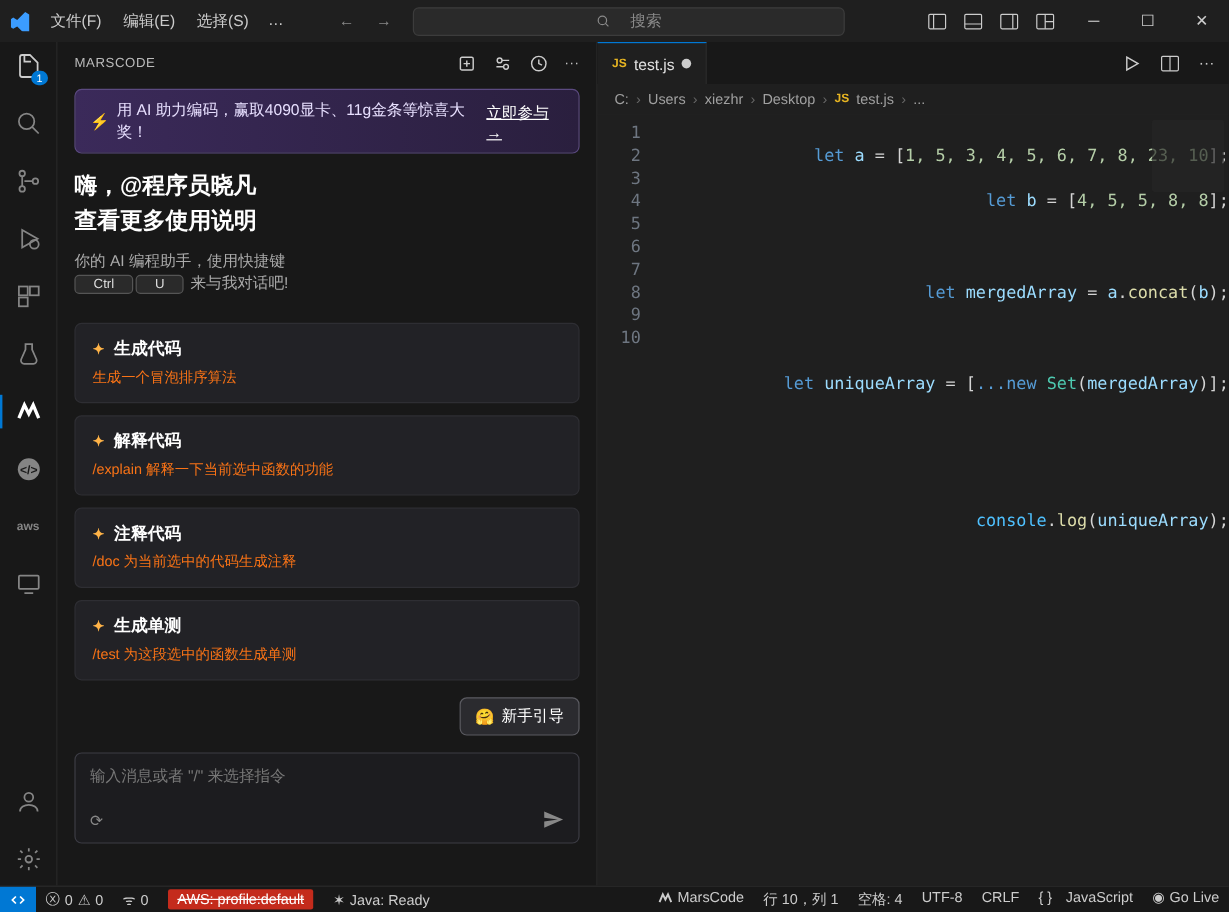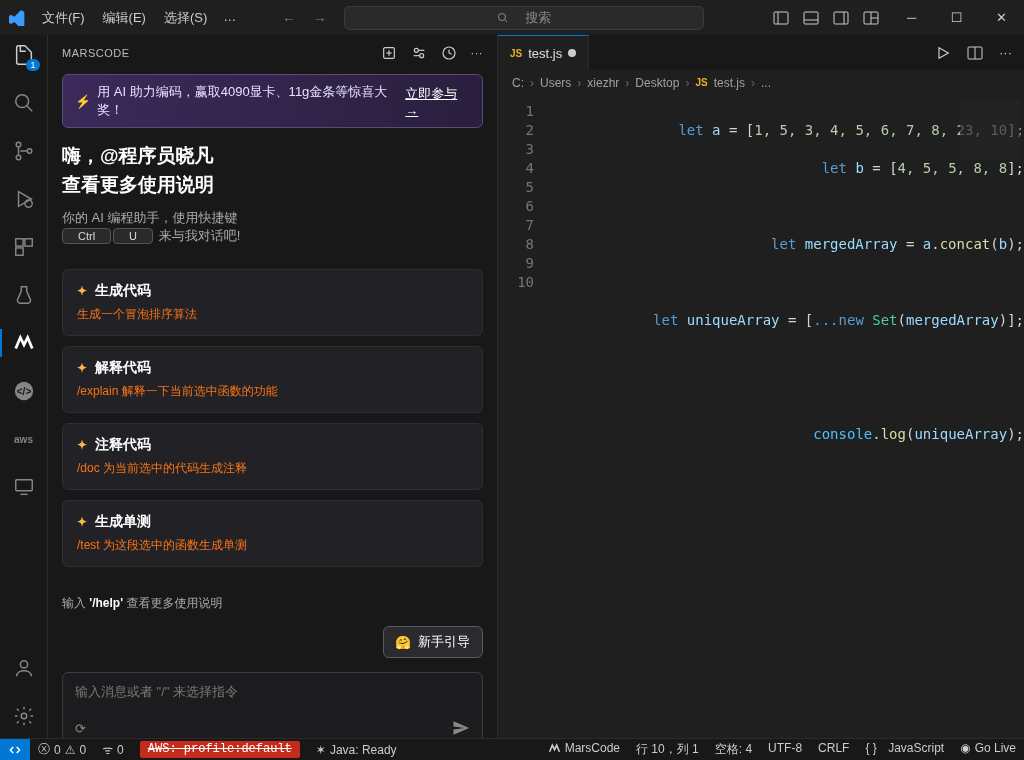--- a/index.html
+++ b/index.html
@@ -155,21 +155,21 @@
     font-size:2px; color:#888; overflow:hidden;
   }
 
   
   .statusbar {
     height:22px; background:#181818; border-top:1px solid #2b2b2b;
     display:flex; align-items:center; font-size:12px; color:#cccccc;
   }
   .statusbar .remote { background:#0078d4; height:100%; display:flex; align-items:center; padding:0 8px; color:#fff; }
   .statusbar .item { padding:0 8px; display:flex; align-items:center; gap:4px; height:100%; }
-  .statusbar .aws { background:#c42b1c; color:#fff; text-decoration:line-through; padding:0 8px; height:80%; border-radius:2px; display:flex; align-items:center;font-family:Liberation Mono, monospace; }
+  .statusbar .aws { background:#c42b1c; color:#fff; text-decoration:line-through; padding:0 8px; height:80%; border-radius:2px; display:flex; align-items:center; }
   .statusbar .right { margin-left:auto; display:flex; }
 
   svg { display:block; }
 </style>
 </head>
 <body>
 
 <div class="titlebar">
   <div class="logo">
     <svg width="16" height="16" viewBox="0 0 24 24">
@@ -375,23 +375,20 @@
         </div>
         <div class="card">
           <div class="card-title">
               <span class="sparkle">✦</span>
               <span>生成单测</span>
             </div>
           <div class="card-desc">/test 为这段选中的函数生成单测</div>
         </div>
       </div>
 
-      <div class="help-hint">
-        <span>输入 </span><b>'/help'</b><span> 查看更多使用说明</span>
-      </div>
 
       <div class="guide-btn-row">
         <button class="guide-btn">
           <span>🤗</span>
           <span>新手引导</span>
         </button>
       </div>
 
       <div class="chat-box">
         <div class="placeholder">输入消息或者 "/" 来选择指令</div>

